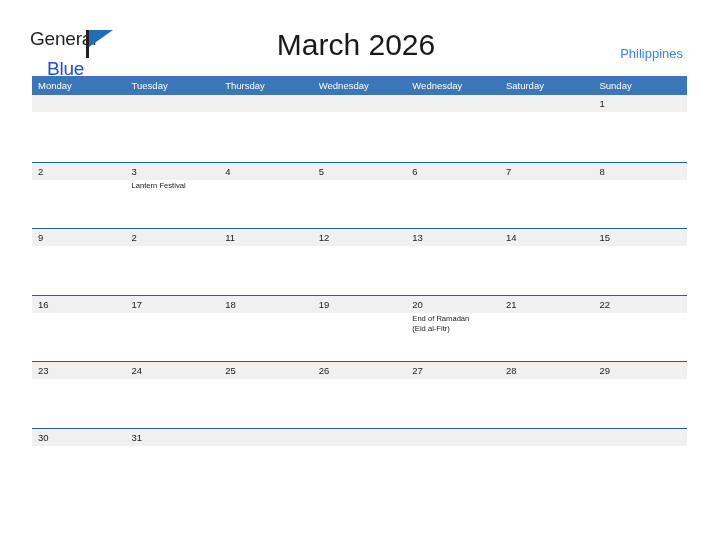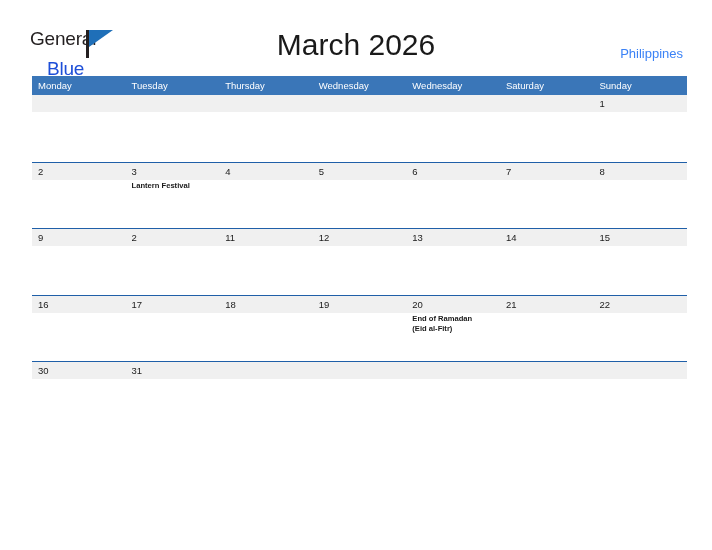--- a/index.html
+++ b/index.html
@@ -143,21 +143,20 @@
     font-size: 9.5px;
     color: #1a1a1a;
     font-family: "Liberation Sans", sans-serif;
   }
 
   .event-band {
     display: flex;
     width: 655px;
     height: 48px;
     background: #ffffff;
-    font-weight: bold;
   }
   .event-cell {
     flex: 1 1 0;
     padding: 1px 4px 0 6px;
     box-sizing: border-box;
     font-size: 7.6px;
     line-height: 10.5px;
     color: #1a1a1a;
     font-family: "Liberation Sans", sans-serif;
     white-space: pre-line;
@@ -271,20 +270,40 @@
       <div class="event-cell"></div>
       <div class="event-cell"></div>
       <div class="event-cell"></div>
       <div class="event-cell">End of Ramadan
 (Eid al-Fitr)</div>
       <div class="event-cell"></div>
       <div class="event-cell"></div>
     </div>
   </div>
 
+  <div class="week-row">
+    <div class="date-band">
+      <div class="date-cell">23</div>
+      <div class="date-cell">24</div>
+      <div class="date-cell">25</div>
+      <div class="date-cell">26</div>
+      <div class="date-cell">27</div>
+      <div class="date-cell">28</div>
+      <div class="date-cell">29</div>
+    </div>
+    <div class="event-band">
+      <div class="event-cell"></div>
+      <div class="event-cell"></div>
+      <div class="event-cell"></div>
+      <div class="event-cell"></div>
+      <div class="event-cell"></div>
+      <div class="event-cell"></div>
+      <div class="event-cell"></div>
+    </div>
+  </div>
 
   <div class="week-row">
     <div class="date-band">
       <div class="date-cell">30</div>
       <div class="date-cell">31</div>
       <div class="date-cell"></div>
       <div class="date-cell"></div>
       <div class="date-cell"></div>
       <div class="date-cell"></div>
       <div class="date-cell"></div>

